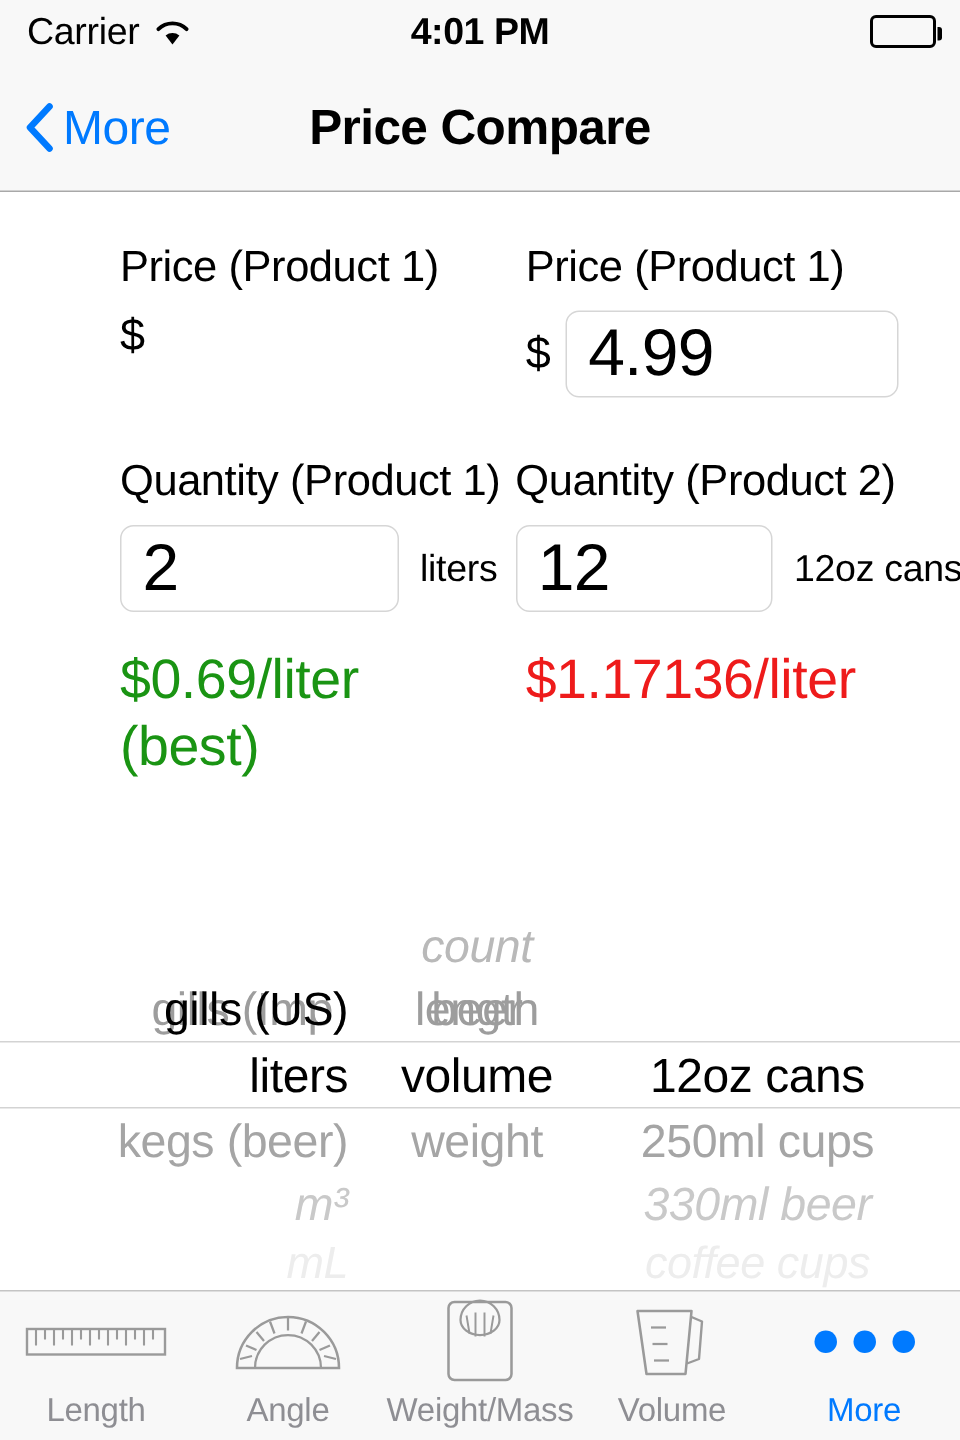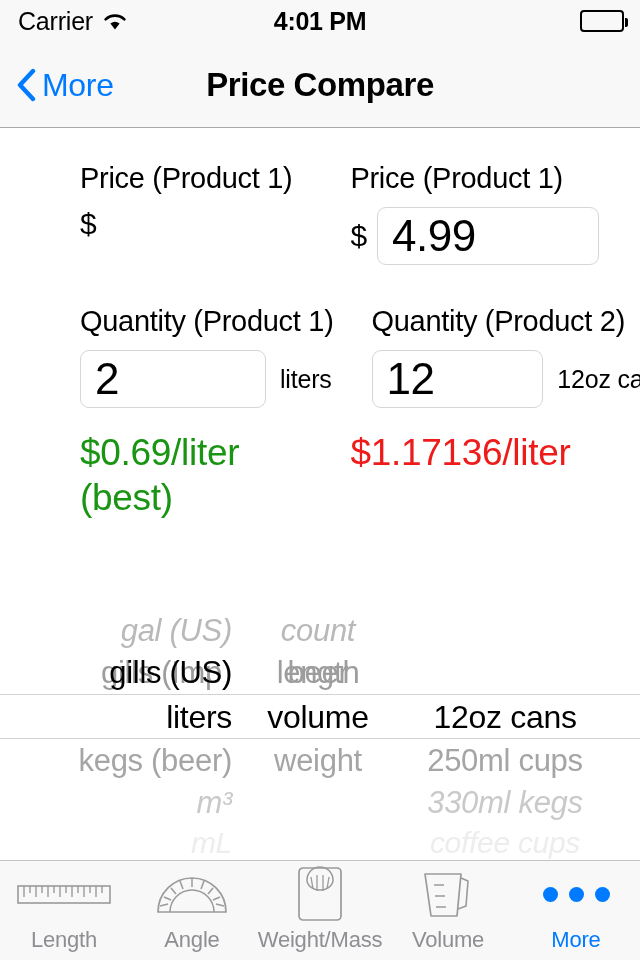--- a/index.html
+++ b/index.html
@@ -109,21 +109,21 @@
     line-height:1;
     cursor:text;
   }
   .tf.price { width:222px; }
   .tf.qty   { width:186px; }
   .unit-label {
     font-size:25px; color:#000; margin-left:14px;
     white-space:nowrap; letter-spacing:-0.2px;
   }
 
-  .row-qty { margin-top:40px;gap:28px; }
+  .row-qty { margin-top:40px; }
 
   .results { display:flex; margin-top:22px; }
   .res-col { width:308px; padding-left:40px; }
   .res-col.second { padding-left:10px; }
   .res {
     font-size:37px; line-height:1.22; letter-spacing:-0.3px;
   }
   .res.best { color:#1a9413; }
   .res.worse { color:#ee1b1b; }
 
@@ -280,42 +280,41 @@
       </div>
 
     </div>
 
     <div class="picker">
       <div class="picker-cols">
 
         <div class="pcol c1">
           <div class="prow r0"></div>
           <div class="prow r1"></div>
-          <div class="prow r2">gal (US)</div>
           <div class="prow r3">gills (Imp)</div>
           <div class="prow r4">liters</div>
           <div class="prow r6">m³</div>
           <div class="prow r5">kegs (beer)</div>
           <div class="prow r7">mL</div>
           <div class="prow" style="top:118px">gills (US)</div>
         </div>
 
         <div class="pcol c2">
           <div class="prow r1"></div>
           <div class="prow r2">count</div>
           <div class="prow r3">length</div>
           <div class="prow" style="top:118px; color:#9d9d9d; font-size:31px; justify-content:center;">beer</div>
           <div class="prow r4">volume</div>
           <div class="prow r5">weight</div>
         </div>
 
         <div class="pcol c3">
           <div class="prow r4">12oz cans</div>
           <div class="prow r5">250ml cups</div>
-          <div class="prow r6">330ml kegs</div>
+          <div class="prow r6">330ml beer</div>
           <div class="prow r7">coffee cups</div>
         </div>
 
       </div>
       <div class="sel-line top"></div>
       <div class="sel-line bot"></div>
     </div>
 
   </div>
 

